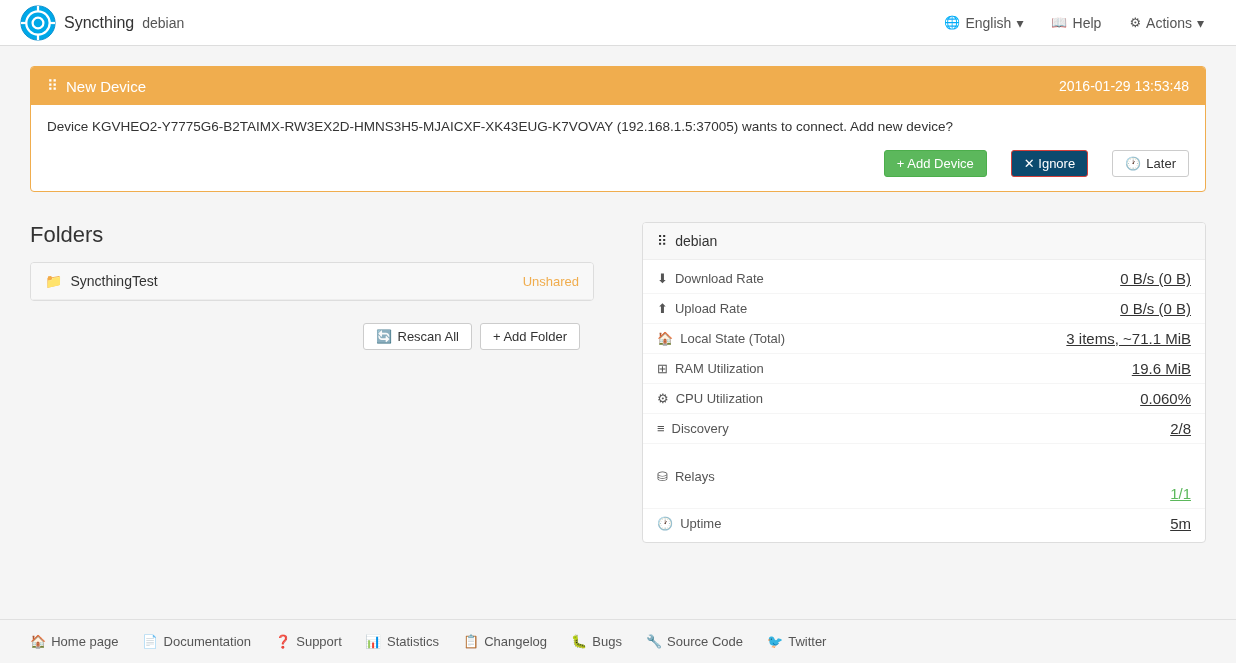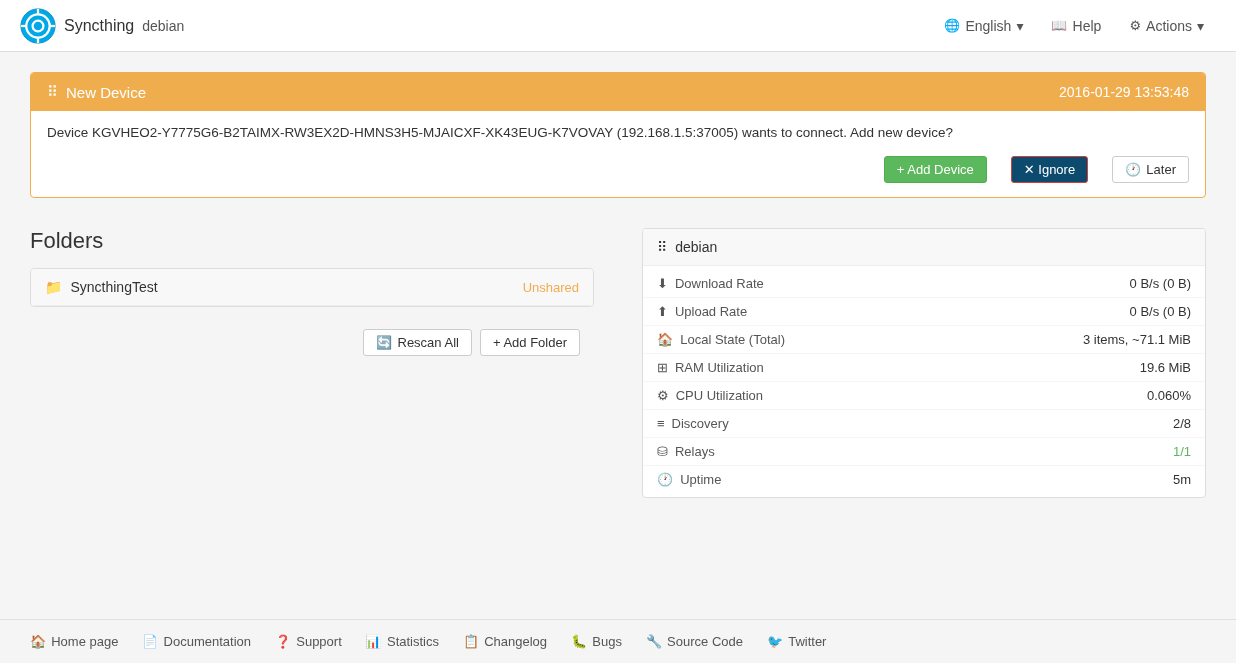--- a/index.html
+++ b/index.html
@@ -5,21 +5,21 @@
     * { box-sizing: border-box; margin: 0; padding: 0; }
     body { font-family: -apple-system, BlinkMacSystemFont, "Helvetica Neue", Arial, sans-serif; font-size: 14px; color: #333; background: #f5f5f5; }
 
     
     .navbar {
       background: #fff;
       border-bottom: 1px solid #ddd;
       display: flex;
       align-items: center;
       padding: 0 20px;
-      height: 52px;
+      height: 46px;
     }
     .navbar-brand {
       display: flex;
       align-items: center;
       gap: 8px;
       font-size: 16px;
       font-weight: 500;
       color: #333;
       text-decoration: none;
     }
@@ -193,24 +193,25 @@
     .stat-row:last-child { border-bottom: none; }
     .stat-label {
       display: flex;
       align-items: center;
       gap: 7px;
       color: #555;
       font-size: 13px;
       flex: 1;
     }
     .stat-value {
-      font-size: 13px;
-      color: #333;
-    }
-    .stat-value.green { color: #5cb85c; }
+      font-size: 15px;
+      color: #333;
+      text-decoration: underline;
+    }
+    .stat-value.green { color: #5cb85c; margin-top: 35px; }
 
     
     .footer {
       background: #f5f5f5;
       border-top: 1px solid #e0e0e0;
       padding: 14px 30px;
       display: flex;
       align-items: center;
       gap: 24px;
       flex-wrap: wrap;

